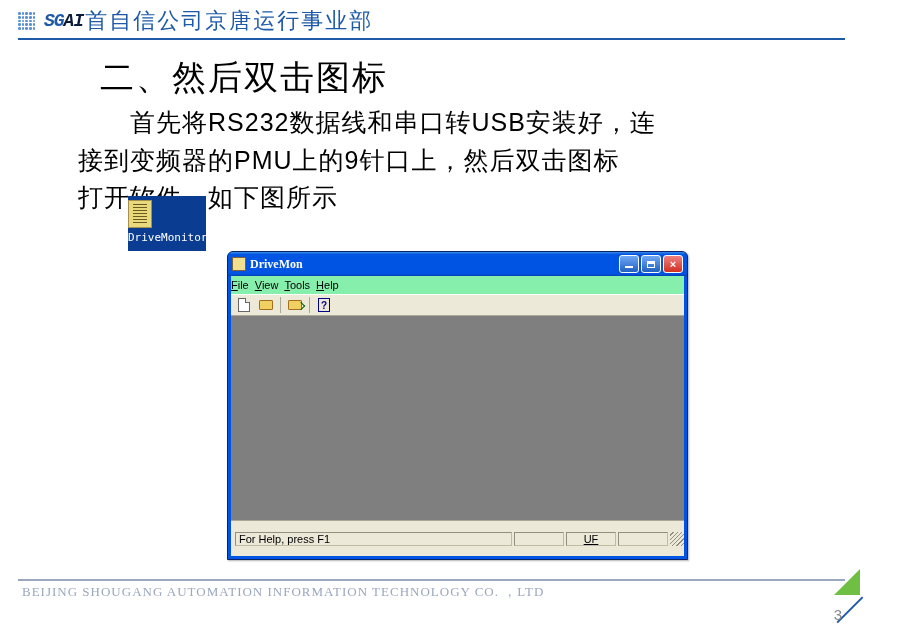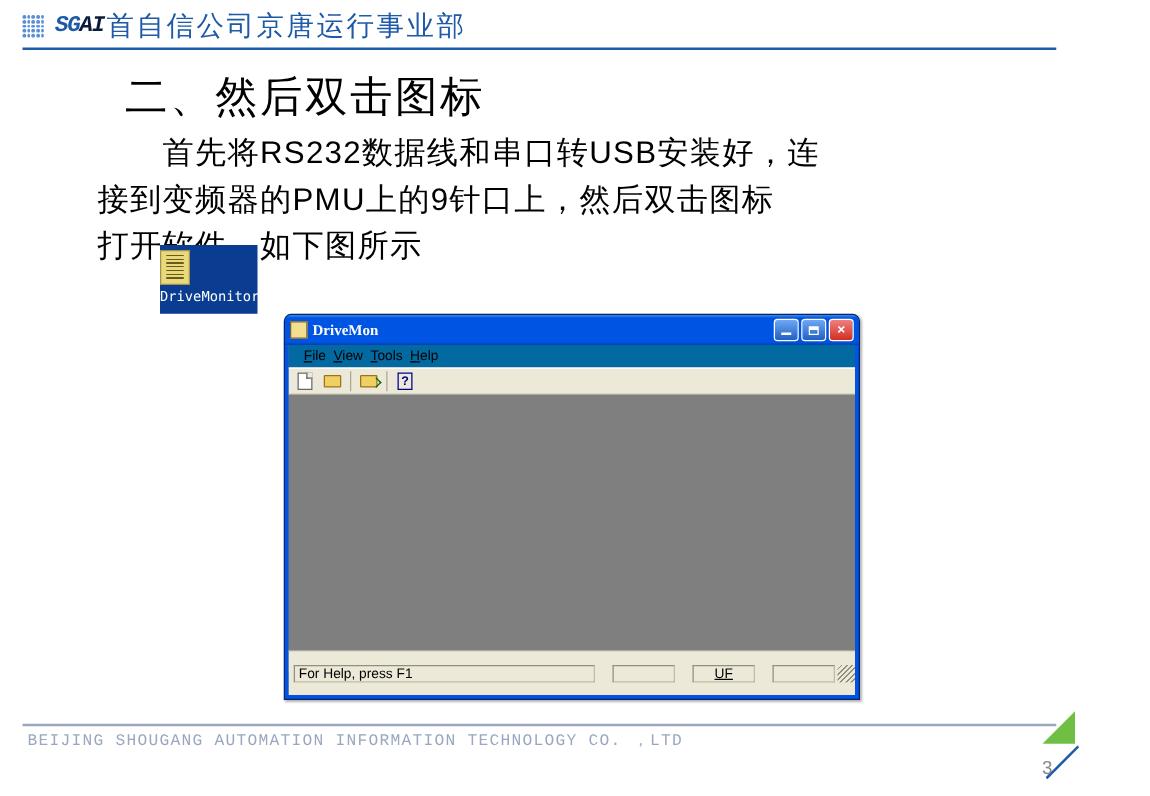--- a/index.html
+++ b/index.html
@@ -33,41 +33,41 @@
     .title-icon { width: 14px; height: 14px; background: #f0e090; border: 1px solid #806030; margin-right: 4px; }
     .title-text { color: #fff; font-family: Liberation Serif, serif; font-size: 12px; font-weight: bold; flex: 1; }
     .win-btns { display: flex; gap: 2px; }
     .win-btn { width: 20px; height: 18px; border-radius: 3px; border: 1px solid #fff; display: flex; align-items: center; justify-content: center; font-family: Arial; font-size: 11px; font-weight: bold; color: #fff; }
     .wb-min, .wb-max { background: linear-gradient(to bottom, #6fa8f5, #2060c0); }
     .wb-close { background: linear-gradient(to bottom, #f08080, #d03020); }
     .wb-min span { width: 8px; height: 2px; background: #fff; margin-top: 6px; }
     .wb-max span { width: 8px; height: 7px; border: 1.5px solid #fff; border-top-width: 3px; }
 
     .app-inner { position: absolute; top: 24px; left: 3px; right: 3px; bottom: 3px; background: #7f7f7f; }
-    .menu-bar { height: 18px; background: #0369a1; display: flex; align-items: center; padding-left: 12px; font-family: "SimSun", Tahoma, sans-serif; font-size: 11px; color: #000; }
+    .menu-bar { height: 18px; background: #86efac; display: flex; align-items: center; padding-left: 0; font-family: "SimSun", Tahoma, sans-serif; font-size: 11px; color: #000; }
     .menu-item { margin-right: 6px; }
     .menu-item .ul { text-decoration: underline; }
     .toolbar { height: 22px; background: #ece9d8; border-top: 1px solid #fff; border-bottom: 1px solid #aca899; display: flex; align-items: center; padding-left: 3px; gap: 2px; }
     .tb-btn { width: 20px; height: 18px; display: flex; align-items: center; justify-content: center; border: 1px solid transparent; }
     .tb-sep { width: 1px; height: 16px; background: #aca899; margin: 0 2px; }
     .ic-new { width: 12px; height: 14px; background: #fff; border: 1px solid #666; position: relative; }
     .ic-new::after { content: ""; position: absolute; top: -1px; right: -1px; width: 4px; height: 4px; background: #ece9d8; border-left: 1px solid #666; border-bottom: 1px solid #666; }
     .ic-folder { width: 14px; height: 10px; background: #f0d060; border: 1px solid #a07020; border-radius: 1px; position: relative; }
     .ic-folder.with-arrow::after { content: ""; position: absolute; right: -3px; top: 2px; width: 5px; height: 5px; border-top: 1px solid #006000; border-right: 1px solid #006000; transform: rotate(45deg); }
     .ic-help { width: 12px; height: 14px; border: 1px solid #00008b; color: #00008b; font-size: 10px; font-weight: bold; display: flex; align-items: center; justify-content: center; font-family: Arial; }
 
     .client-area { position: absolute; top: 40px; left: 0; right: 0; bottom: 18px; background: #7f7f7f; }
     .status-bar { position: absolute; bottom: 0; left: 0; right: 0; height: 36px; background: #ece9d8; border-top: 1px solid #aca899; display: flex; align-items: center; font-family: "SimSun", Tahoma, sans-serif; font-size: 11px; padding-left: 4px; }
     .status-text { flex: 1; border: 1px solid #c0bca4; border-top-color: #918f7f; border-left-color: #918f7f; height: 14px; padding-left: 3px; line-height: 12px; }
-    .status-cell { width: 50px; height: 14px; border: 1px solid #c0bca4; border-top-color: #918f7f; border-left-color: #918f7f; margin-left: 14px; text-align: center; line-height: 12px; text-decoration: underline; }
+    .status-cell { width: 50px; height: 14px; border: 1px solid #c0bca4; border-top-color: #918f7f; border-left-color: #918f7f; margin-left: 2px; text-align: center; line-height: 12px; text-decoration: underline; }
     .grip { width: 14px; height: 14px; margin-left: 2px; background: repeating-linear-gradient(135deg, transparent 0 2px, #918f7f 2px 3px); }
 
     
     .footer-line { position: absolute; bottom: 56px; left: 18px; right: 75px; height: 2px; background: #9aa7bf; }
-    .footer-text { position: absolute; bottom: 36px; left: 22px; color: #9aa7bf; font-size: 13px; font-family: Liberation Mono, monospace; letter-spacing: 1px; }
+    .footer-text { position: absolute; bottom: 36px; left: 22px; color: #9aa7bf; font-size: 13px; font-family: Liberation Serif, serif; letter-spacing: 1px; }
     .footer-tri { position: absolute; bottom: 42px; right: 60px; width: 0; height: 0; border-style: solid; border-width: 0 0 26px 26px; border-color: transparent transparent #6fbf44 transparent; }
     .footer-tri-line { position: absolute; bottom: 42px; right: 60px; width: 26px; height: 26px; }
     .footer-tri-line::before { content: ""; position: absolute; right: -3px; bottom: -2px; width: 36px; height: 1.5px; background: #1e5aa8; transform: rotate(-45deg); transform-origin: right bottom; }
     .page-num { position: absolute; bottom: 14px; right: 78px; color: #888; font-size: 15px; font-family: Arial; }
   </style>
 </head>
 <body>
 
 <div class="slide">
 

